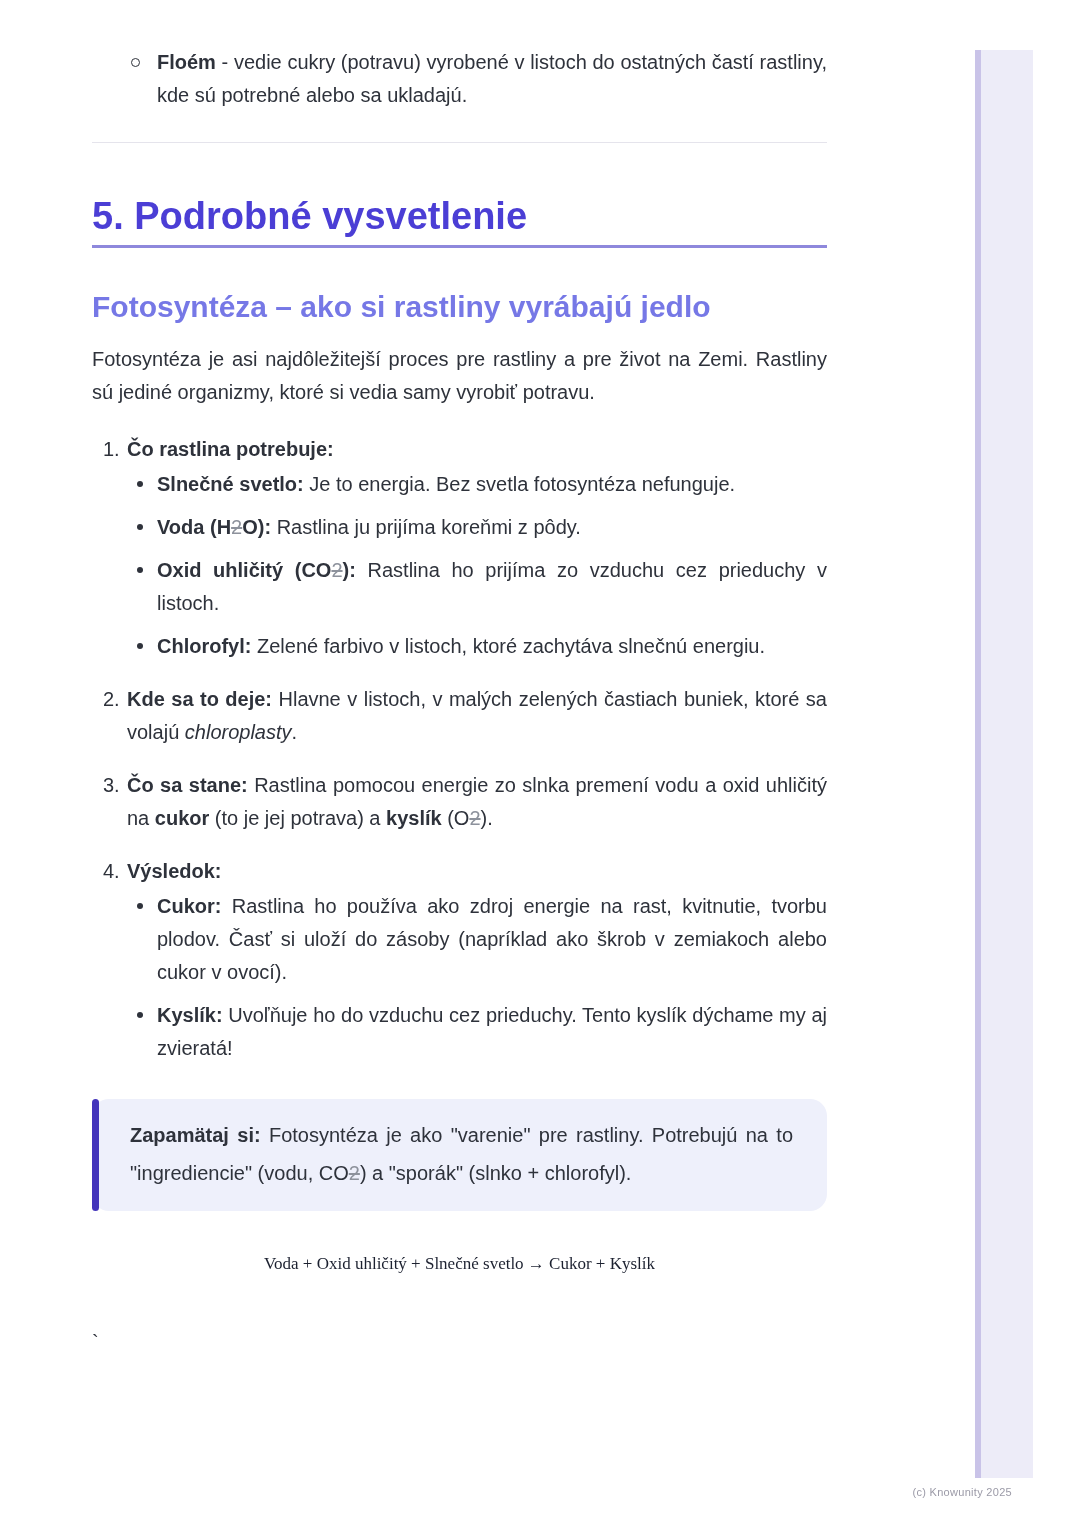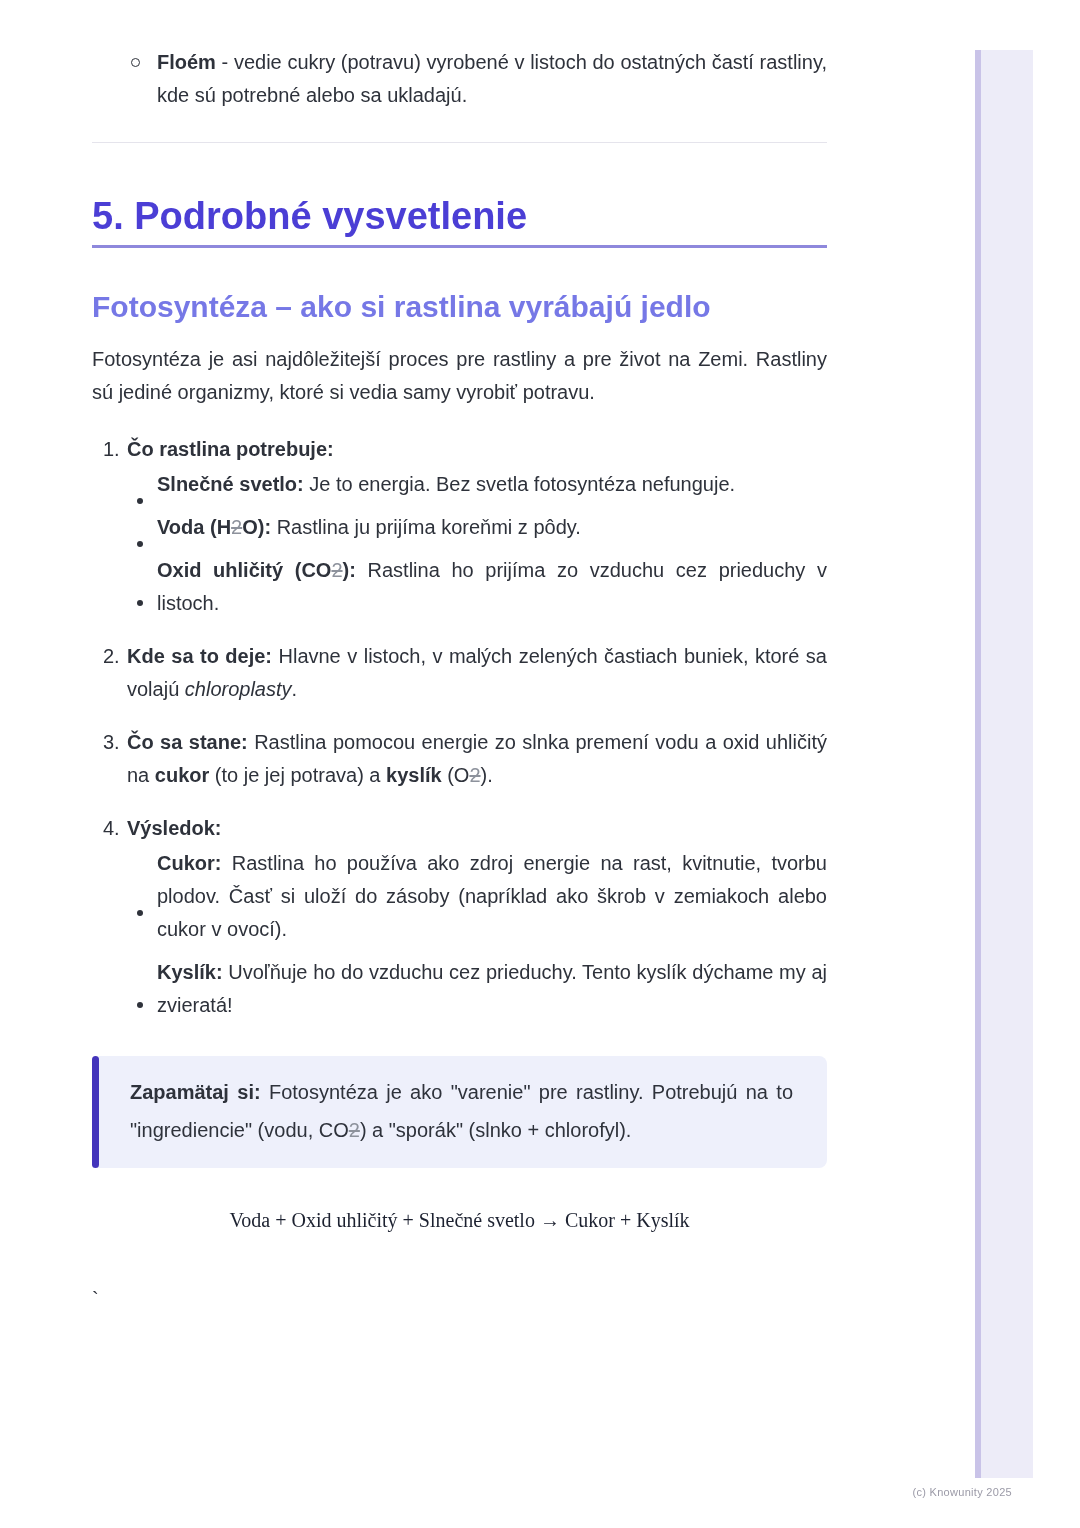--- a/index.html
+++ b/index.html
@@ -57,53 +57,53 @@
     font-size:30px;line-height:38px;font-weight:700;
     color:var(--heading_secondary);
   }
   .intro{margin:17px 0 15px 0;text-align:justify;}
   .olist{margin-top:24px;}
   .num-item{display:flex;}
   .num-item + .num-item{margin-top:20px;}
   .num-col{flex:none;width:35px;padding-left:11px;box-sizing:border-box;}
   .num-body{flex:1;text-align:justify;}
   .blist{margin-top:2px;}
-  .b-item{display:flex;margin-left:10px;margin-top:10px;text-align:justify;align-items:center;}
+  .b-item{display:flex;margin-left:10px;margin-top:10px;text-align:justify;}
   .b-item:first-child{margin-top:2px;}
   .b-marker{flex:none;width:20px;position:relative;}
   .b-dot{
     position:absolute;left:0;top:13px;width:6px;height:6px;
     background:var(--body_text);border-radius:50%;
   }
   .b-body{flex:1;}
   .struck{
     color:var(--muted_strike);
     text-decoration:line-through;
     font-weight:400;
   }
   em{font-style:italic;}
   .callout{
     position:relative;
     margin-top:34px;
     background:var(--callout_bg);
-    border-radius:8px;
+    border-radius:17px;
     padding:17px 34px 19px 38px;
     box-sizing:border-box;
   }
   .callout-bar{
     position:absolute;left:0;top:0;bottom:0;width:7px;
     background:var(--callout_accent);
     border-radius:5px;
   }
   .callout-text{margin:0;text-align:justify;line-height:38px;}
   .eq-intro{margin:40px 0 0 0;}
   .formula{
     margin-top:36px;
     font-family:"Liberation Serif","DejaVu Serif",serif;
-    font-size:20px;color:var(--equation_text);
+    font-size:17px;color:var(--equation_text);
     text-align:center;
   }
   .backtick{margin-top:46px;font-size:20px;}
   .side-panel{
     position:absolute;left:975px;top:50px;width:58px;height:1428px;
     background:var(--panel_bg);
   }
   .side-panel-edge{
     position:absolute;left:0;top:0;bottom:0;width:6px;
     background:var(--panel_edge);
@@ -134,21 +134,21 @@
         <div class="tl-body">
           <strong>Floém</strong><span> - vedie cukry (potravu) vyrobené v listoch do ostatných častí rastliny, kde sú potrebné alebo sa ukladajú.</span>
         </div>
       </div>
     </div>
 
     <hr class="divider">
 
     <h1 class="h1">5. Podrobné vysvetlenie</h1>
 
-    <h2 class="h2">Fotosyntéza – ako si rastlina vyrábajú jedlo</h2>
+    <h2 class="h2">Fotosyntéza – ako si rastliny vyrábajú jedlo</h2>
 
     <p class="intro">Fotosyntéza je asi najdôležitejší proces pre rastliny a pre život na Zemi. Rastliny sú jediné organizmy, ktoré si vedia samy vyrobiť potravu.</p>
 
     <div class="olist">
 
       <div class="num-item">
         <span class="num-col">1.</span>
         <div class="num-body">
           <strong>Čo rastlina potrebuje:</strong>
           <div class="blist">
@@ -167,20 +167,28 @@
               <div class="b-body">
                 <strong><span>Voda (H</span><span class="struck">2</span><span>O):</span></strong><span> Rastlina ju prijíma koreňmi z pôdy.</span>
               </div>
             </div>
             <div class="b-item">
               <span class="b-marker">
                   <span class="b-dot"></span>
                 </span>
               <div class="b-body">
                 <strong><span>Oxid uhličitý (CO</span><span class="struck">2</span><span>):</span></strong><span> Rastlina ho prijíma zo vzduchu cez prieduchy v listoch.</span>
+              </div>
+            </div>
+            <div class="b-item">
+              <span class="b-marker">
+                  <span class="b-dot"></span>
+                </span>
+              <div class="b-body">
+                <strong><span>Chlorofyl:</span><span class="struck"></span><span></span></strong><span> Zelené farbivo v listoch, ktoré zachytáva slnečnú energiu.</span>
               </div>
             </div>
           </div>
         </div>
       </div>
 
       <div class="num-item">
         <span class="num-col">2.</span>
         <div class="num-body">
           <strong>Kde sa to deje:</strong><span> Hlavne v listoch, v malých zelených častiach buniek, ktoré sa volajú </span><em>chloroplasty</em><span>.</span>

